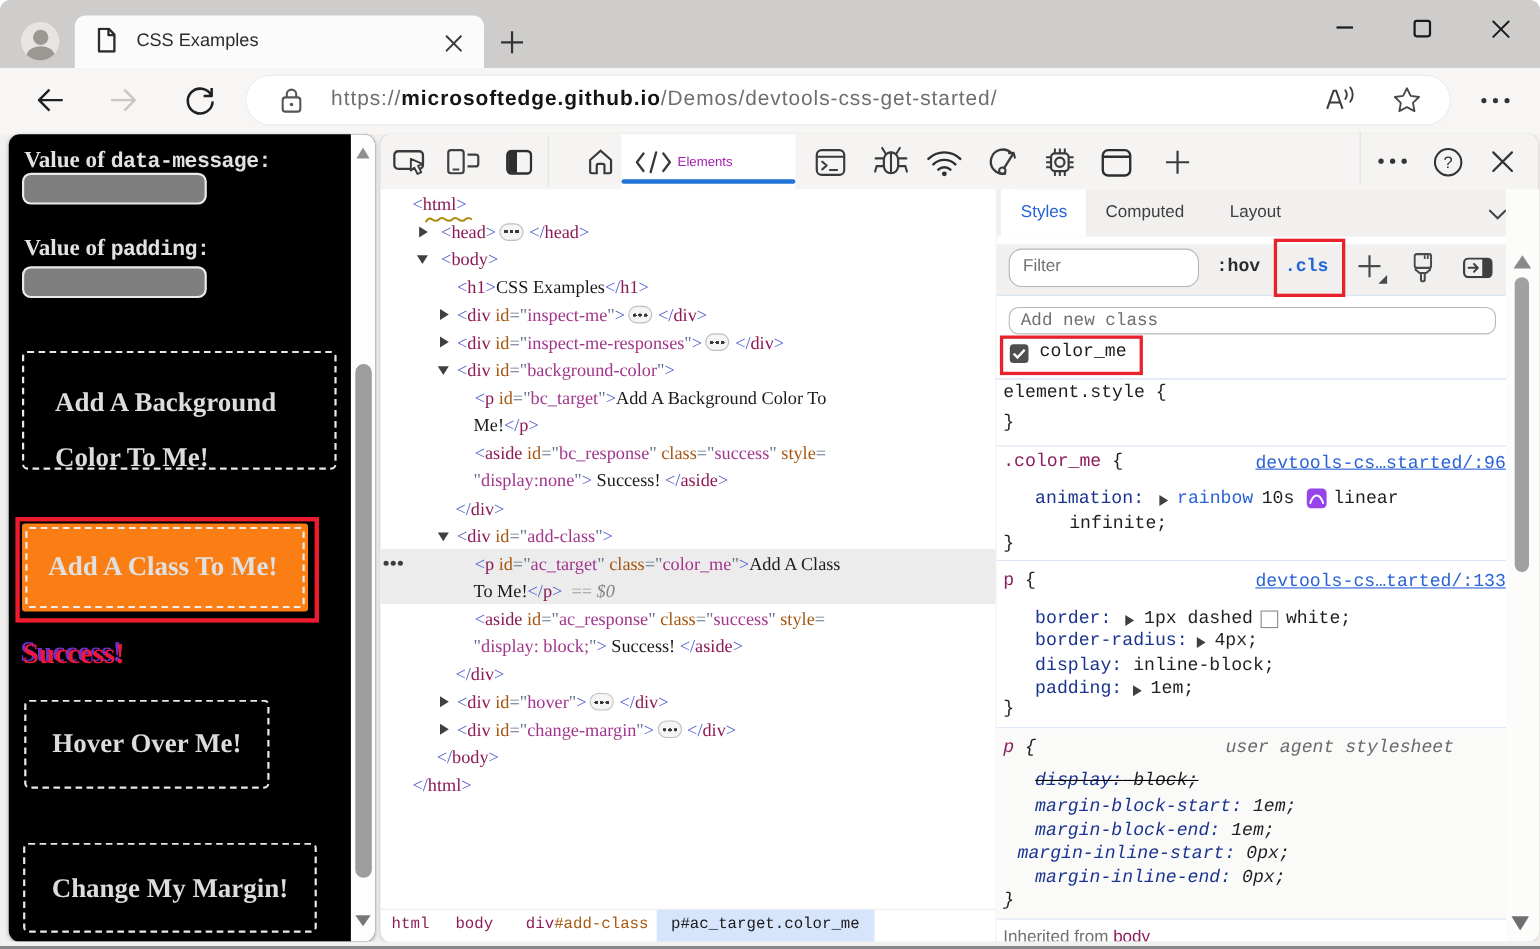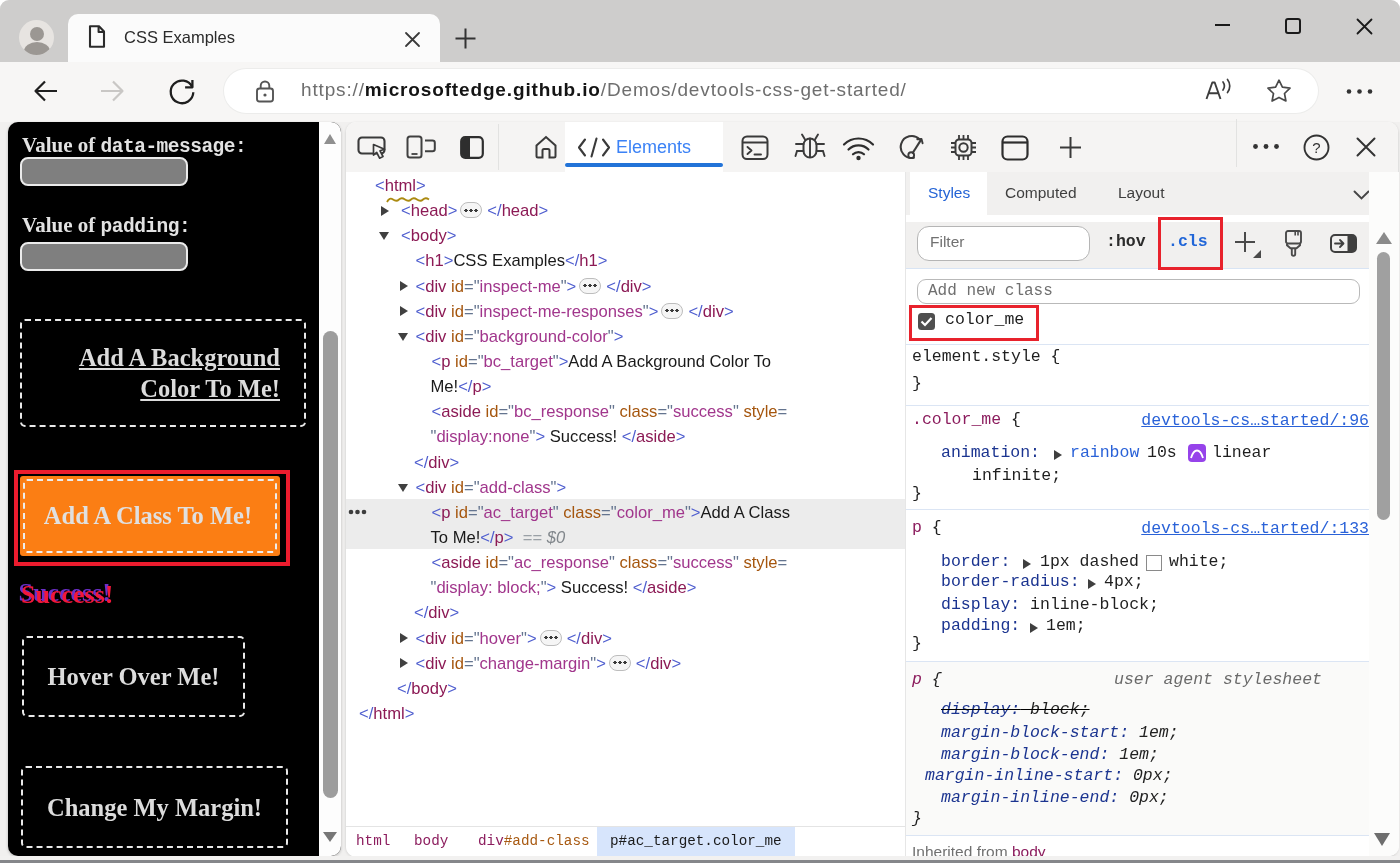--- a/index.html
+++ b/index.html
@@ -16,21 +16,21 @@
   #pagesb{position:absolute;left:311px;top:0;width:22px;height:734px;background:#fdfdfd;border-radius:0 10px 10px 0;}
   .serif{font-family:"Liberation Serif",serif;font-weight:bold;}
   .mono{font-family:"Liberation Mono",monospace;}
   .dashbox{position:absolute;border:2px dashed #e9e9e9;border-radius:5px;color:#dcdcdc;text-align:center;font-family:"Liberation Serif",serif;font-weight:bold;font-size:24.5px;}
   .ginput{position:absolute;width:164px;height:25px;background:#7f7f7f;border:2px solid #ebebeb;border-radius:8px;}
   
   #dt{position:absolute;left:346px;top:122px;width:1052px;height:734px;background:#fff;border-radius:10px;box-shadow:0 1px 3px rgba(0,0,0,.18);}
   #dtbar{position:absolute;left:0;top:0;width:1052px;height:50px;background:#f5f4f3;border-bottom:1px solid #e6e5e4;border-radius:10px 10px 0 0;}
   #eltab{position:absolute;left:219px;top:0;width:158px;height:50px;background:#fff;}
   #elund{position:absolute;left:219px;top:41px;width:158px;height:4px;background:#2273d8;border-radius:2px;}
-  #tree{position:absolute;left:0;top:50px;width:559px;height:654px;background:#fff;overflow:hidden;font-family:Liberation Sans, sans-serif;font-size:16.6px;color:#1a1a1a;white-space:pre;padding-left:16px;}
+  #tree{position:absolute;left:0;top:50px;width:559px;height:654px;background:#fff;overflow:hidden;font-family:Liberation Serif, serif;font-size:16.6px;color:#1a1a1a;white-space:pre;padding-left:16px;}
   .ln{position:absolute;height:25.15px;line-height:25.15px;}
   .b{color:#4f5ecf;}  
   .t{color:#8c1a55;}  
   .an{color:#a5560e;} 
   .q{color:#64748f;}  
   .av{color:#a1368c;} 
   .tri-r{position:absolute;width:0;height:0;border-left:8px solid #404040;border-top:5px solid transparent;border-bottom:5px solid transparent;}
   .tri-d{position:absolute;width:0;height:0;border-top:8px solid #404040;border-left:5px solid transparent;border-right:5px solid transparent;}
   .pill3{display:inline-block;width:20px;height:14px;background:#f5f5f5;border:1px solid #bdbdbd;border-radius:8px;vertical-align:middle;margin:0 5px 3px 3px;position:relative;}
   .pill3 i{position:absolute;left:50%;top:50%;width:14px;height:3px;margin:-1.5px 0 0 -7px;background:radial-gradient(circle 1.7px at 2px 1.5px,#3a3a3a 99%,transparent 0),radial-gradient(circle 1.7px at 7px 1.5px,#3a3a3a 99%,transparent 0),radial-gradient(circle 1.7px at 12px 1.5px,#3a3a3a 99%,transparent 0);}
@@ -111,21 +111,21 @@
       <circle cx="14.5" cy="3.5" r="2.3" fill="#333"></circle>
       <circle cx="25" cy="3.5" r="2.3" fill="#333"></circle>
   </svg>
 
   <div id="page">
     <div class="abs serif" style="left:14px;top:11px;font-size:21px;color:#e2e2e2;">Value of <span class="mono" style="font-size:19.5px;letter-spacing:-0.5px;">data-message:</span></div>
     <div class="ginput" style="left:12px;top:35px;"></div>
     <div class="abs serif" style="left:14px;top:91px;font-size:21px;color:#e2e2e2;">Value of <span class="mono" style="font-size:19.5px;letter-spacing:-0.5px;">padding:</span></div>
     <div class="ginput" style="left:12px;top:120px;"></div>
     <div class="dashbox" style="left:12px;top:197px;width:282px;height:104px;">
-      <div class="abs" style="left:28px;top:21px;width:230px;text-align:right;line-height:31px;text-decoration:underline;">Add A Background Color To Me!</div>
+      <div class="abs" style="left:28px;top:21px;width:230px;text-align:left;line-height:50px;">Add A Background Color To Me!</div>
     </div>
     <div class="abs" style="left:6px;top:348px;width:268px;height:88px;border:4px solid #ec1c2e;"></div>
     <div class="abs" style="left:12px;top:354px;width:260px;height:80px;background:#fb7e14;border-radius:3px;">
       <div class="abs" style="left:3px;top:3px;width:250px;height:70px;border:2px dashed #ededed;border-radius:4px;"></div>
       <div class="abs serif" style="left:0;top:26px;width:256px;text-align:center;font-size:24.5px;color:#e0e0e0;">Add A Class To Me!</div>
     </div>
     <div class="abs serif" style="left:13px;top:458px;font-size:26px;color:#f1173a;text-shadow:-2.5px -2px 0.5px #6c2fc9;">Success!</div>
     <div class="dashbox" style="left:14px;top:514px;width:219px;height:77px;">
       <div class="abs" style="left:0;top:25px;width:219px;">Hover Over Me!</div>
     </div>
@@ -158,21 +158,21 @@
       <rect x="1.2" y="1.2" width="21.6" height="20.6" rx="4" fill="none" stroke="#2e2e2e" stroke-width="2.2"></rect>
       <path d="M4 2 H10 V21 H4 Q2 21 2 19 V4 Q2 2 4 2 Z" fill="#2e2e2e"></path>
     </svg>
     <div class="abs" style="left:152px;top:2px;width:1px;height:46px;background:#e2e2e1;"></div>
     <svg class="abs" style="left:187px;top:12px;" width="26" height="26" viewBox="0 0 26 26">
       <path d="M3.5 11.5 L13 3 L22.5 11.5 V22 Q22.5 23.5 21 23.5 H16.5 V16.5 Q16.5 15 15 15 H11 Q9.5 15 9.5 16.5 V23.5 H5 Q3.5 23.5 3.5 22 Z" fill="none" stroke="#3a3a3a" stroke-width="2"></path>
     </svg>
     <svg class="abs" style="left:231px;top:15px;" width="34" height="21" viewBox="0 0 34 21">
       <path d="M8 2.5 L2 10.5 L8 18.5 M26 2.5 L32 10.5 L26 18.5 M19.5 1.5 L14.5 19.5" fill="none" stroke="#3a3a3a" stroke-width="2.1" stroke-linecap="round" stroke-linejoin="round"></path>
     </svg>
-    <div class="abs" style="left:270px;top:14px;font-size:18px;line-height:22px;color:#3b82f6;">Elements</div>
+    <div class="abs" style="left:270px;top:14px;font-size:12px;line-height:22px;color:#a21caf;">Elements</div>
     <svg class="abs" style="left:395px;top:13px;" width="28" height="26" viewBox="0 0 28 26">
       <rect x="1.5" y="1.5" width="25" height="22.5" rx="4.5" fill="none" stroke="#3a3a3a" stroke-width="2"></rect>
       <path d="M2 7.5 H26" stroke="#3a3a3a" stroke-width="2"></path>
       <path d="M6.5 12 L10.5 15.5 L6.5 19 M13.5 19.5 H20" fill="none" stroke="#3a3a3a" stroke-width="1.9" stroke-linecap="round" stroke-linejoin="round"></path>
     </svg>
     <svg class="abs" style="left:448px;top:11px;" width="32" height="29" viewBox="0 0 32 29">
       <rect x="9.5" y="5.5" width="13" height="19" rx="6.5" fill="none" stroke="#3a3a3a" stroke-width="2"></rect>
       <path d="M11 6.5 L8 1.5 M21 6.5 L24 1.5 M9.5 11 H2 M9.5 18 H3 L1.5 23 M22.5 11 H30 M22.5 18 H29 L30.5 23 M16 5.5 V24" fill="none" stroke="#3a3a3a" stroke-width="1.9" stroke-linecap="round"></path>
     </svg>
     <svg class="abs" style="left:496px;top:13px;" width="33" height="26" viewBox="0 0 33 26">
@@ -244,21 +244,21 @@
       <div class="ln" style="left:85.5px;top:327.85px;"><span class="b">&lt;</span><span class="t">p</span> <span class="an">id</span><span class="q">="</span><span class="av">ac_target</span><span class="q">"</span> <span class="an">class</span><span class="q">="</span><span class="av">color_me</span><span class="q">"</span><span class="b">&gt;</span>Add A Class</div>
       <div class="ln" style="left:84.5px;top:353px;">To Me!<span class="b">&lt;/</span><span class="t">p</span><span class="b">&gt;</span><span style="color:#9aa0a6;">  == </span><span style="color:#80868b;font-style:italic;">$0</span></div>
       <div class="ln" style="left:85.5px;top:378.15px;"><span class="b">&lt;</span><span class="t">aside</span> <span class="an">id</span><span class="q">="</span><span class="av">ac_response</span><span class="q">"</span> <span class="an">class</span><span class="q">="</span><span class="av">success</span><span class="q">"</span> <span class="an">style</span><span class="q">=</span></div>
       <div class="ln" style="left:84.5px;top:403.3px;"><span class="q">"</span><span class="av">display: block;</span><span class="q">"</span><span class="b">&gt;</span> Success! <span class="b">&lt;/</span><span class="t">aside</span><span class="b">&gt;</span></div>
       <div class="ln" style="left:68px;top:428.45px;"><span class="b">&lt;/</span><span class="t">div</span><span class="b">&gt;</span></div>
       <div class="tri-r" style="left:53.5px;top:461px;"></div>
       <div class="ln" style="left:69.5px;top:453.6px;"><span class="b">&lt;</span><span class="t">div</span> <span class="an">id</span><span class="q">="</span><span class="av">hover</span><span class="q">"</span><span class="b">&gt;</span><span class="pill3"><i></i></span><span class="b">&lt;/</span><span class="t">div</span><span class="b">&gt;</span></div>
       <div class="tri-r" style="left:53.5px;top:486.2px;"></div>
       <div class="ln" style="left:69.5px;top:478.75px;"><span class="b">&lt;</span><span class="t">div</span> <span class="an">id</span><span class="q">="</span><span class="av">change-margin</span><span class="q">"</span><span class="b">&gt;</span><span class="pill3"><i></i></span><span class="b">&lt;/</span><span class="t">div</span><span class="b">&gt;</span></div>
       <div class="ln" style="left:51px;top:503.9px;"><span class="b">&lt;/</span><span class="t">body</span><span class="b">&gt;</span></div>
-      <div class="ln" style="left:13px;top:529.05px;"><span class="b">&lt;/</span><span class="t">html</span><span class="b">&gt;</span></div>
+      <div class="ln" style="left:29px;top:529.05px;"><span class="b">&lt;/</span><span class="t">html</span><span class="b">&gt;</span></div>
     </div>
     <div id="crumbs">
       <span class="abs" style="left:10px;color:#8c1d5e;">html</span>
       <span class="abs" style="left:68px;color:#8c1d5e;">body</span>
       <span class="abs" style="left:132px;"><span style="color:#8c1d5e;">div</span><span style="color:#a85a12;">#add-class</span></span>
       <span class="abs" style="left:251px;top:0;width:198px;height:30px;background:#d7e5fc;"></span>
       <span class="abs" style="left:264px;color:#1b1b1b;">p#ac_target.color_me</span>
     </div>
     <div id="sp">
 

